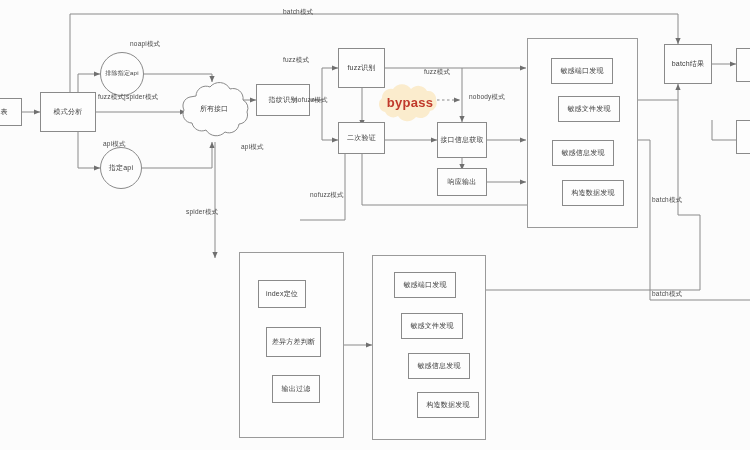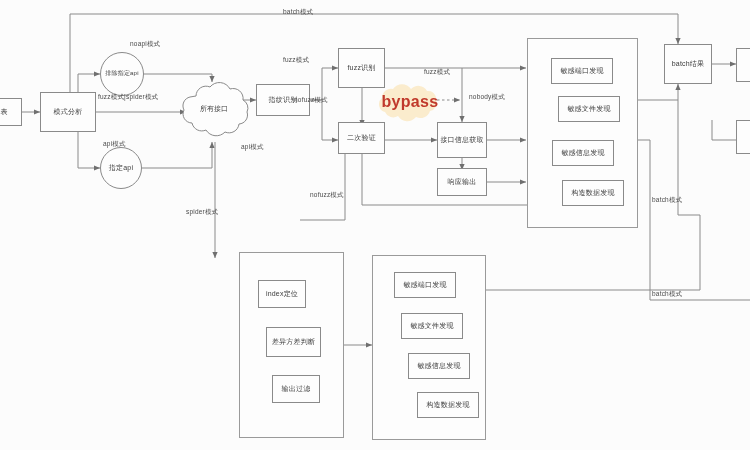--- a/index.html
+++ b/index.html
@@ -76,21 +76,21 @@
   .bypass {
     position: absolute;
     display: flex;
     align-items: center;
     justify-content: center;
   }
   .bypass span {
     position: relative;
     z-index: 2;
     color: #c0392b;
-    font-size: 16px;
+    font-size: 13px;
     font-weight: bold;
     letter-spacing: .3px;
   }
   .bypass svg {
     position: absolute;
     left: 0;
     top: 0;
   }
 </style>
 </head>

